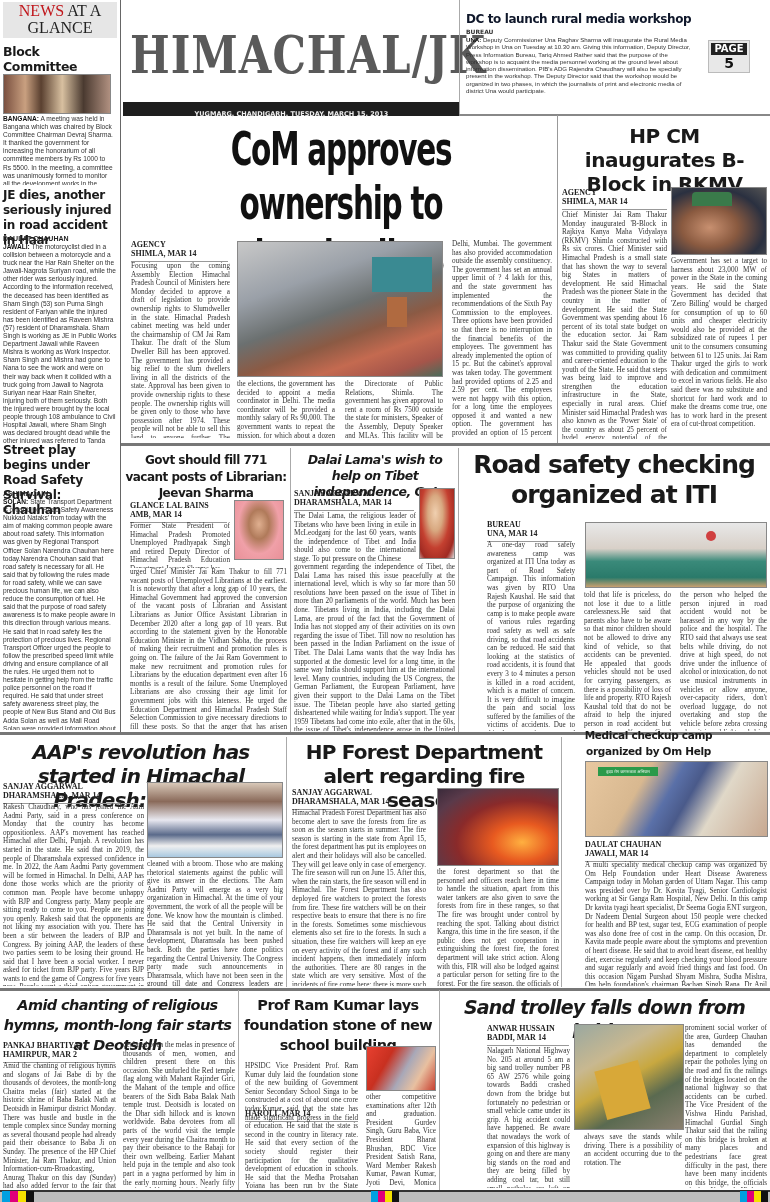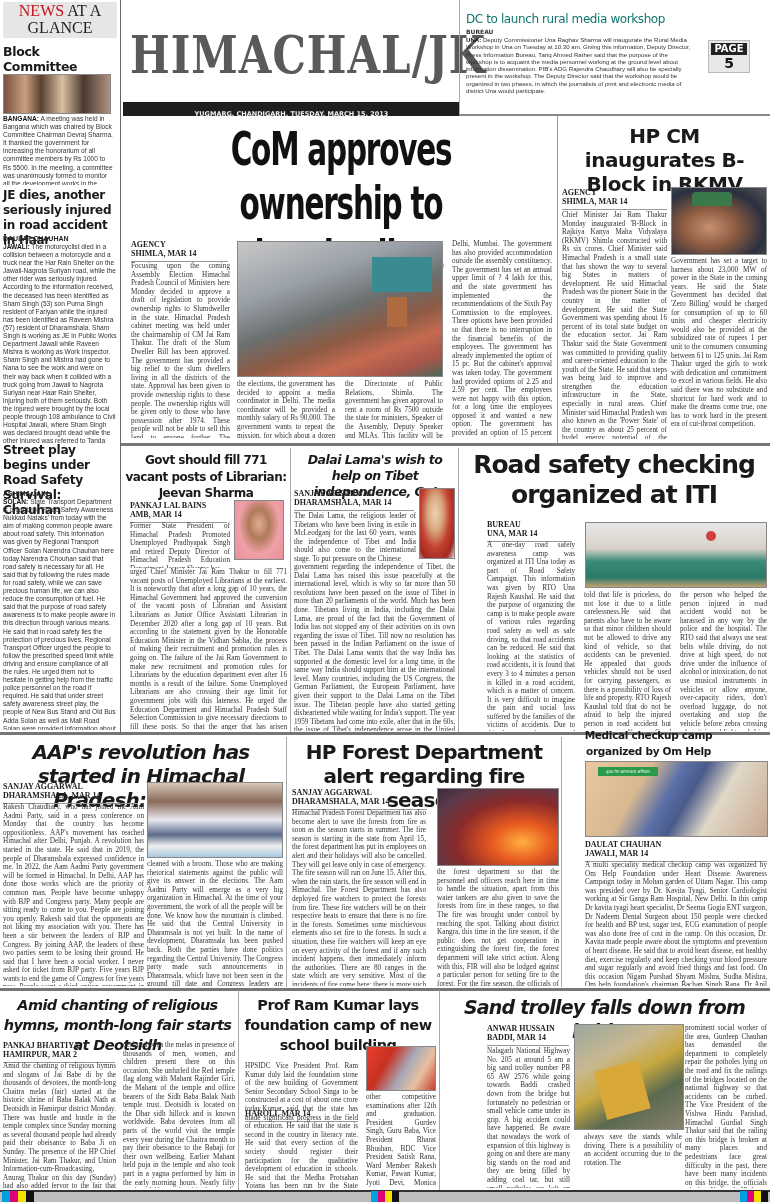--- a/index.html
+++ b/index.html
@@ -49,21 +49,21 @@
 </div>
 
 <div class="vrule" style="left:120px;top:0;height:732px"></div>
 
 <div class="abs" style="left:130px;top:22px;width:325px;text-align:center;font-family:'DejaVu Serif',serif;font-weight:bold;font-size:42px;line-height:54px;color:#5a5a5a;letter-spacing:1px;transform:scaleY(1.25);transform-origin:top">HIMACHAL/JK</div>
 <div class="abs" style="left:123px;top:102px;width:337px;height:14px;background:#1e1e1e;text-align:center">
   <span style="font-family:'DejaVu Sans',sans-serif;font-weight:bold;font-size:6.5px;line-height:14px;color:#eee">YUGMARG, CHANDIGARH, TUESDAY, MARCH 15, 2013</span>
 </div>
 <div class="vrule" style="left:459px;top:0;height:115px;background:#aaa"></div>
 
-<div class="abs" style="left:466px;top:12px;width:250px;font-family:'DejaVu Sans',sans-serif;font-weight:normal;font-size:12px;color:#0f766e;letter-spacing:-0.4px">DC to  launch rural media workshop</div>
+<div class="abs" style="left:466px;top:12px;width:250px;font-family:'DejaVu Sans',sans-serif;font-weight:bold;font-size:12px;color:#0f172a;letter-spacing:-0.4px">DC to  launch rural media workshop</div>
 <div class="abs dv" style="left:466px;top:28px;font-size:6px;font-weight:bold;color:#333">BUREAU</div>
 <div class="abs body sans" style="left:466px;top:36px;width:225px;height:62px;font-size:6.1px;line-height:7.3px">
   <span class="place">UNA:</span>
   <span>Deputy Commissioner Una Raghav Sharma will inaugurate the Rural Media Workshop in Una on Tuesday at 10.30 am. Giving this information, Deputy Director, Press Information Bureau, Tariq Ahmed Rather said that the purpose of the workshop is to acquaint the media personnel working at the ground level about information dissemination. PIB's ADG Rajendra Chaudhary will also be specially present in the workshop. The Deputy Director said that the workshop would be organized in two phases, in which the journalists of print and electronic media of district Una would participate.</span>
 </div>
 <div class="abs" style="left:708px;top:40px;width:42px;height:33px;background:#e8e8e8;border:1px solid #bbb;text-align:center">
   <div style="margin:2px auto 0;width:36px;background:#222;color:#fff;font-family:'DejaVu Sans',sans-serif;font-weight:bold;font-size:10px;line-height:12px">PAGE</div>
   <div style="font-family:'DejaVu Sans',sans-serif;font-weight:bold;font-size:14px;line-height:16px;color:#111">5</div>
 </div>
 <div class="abs" style="left:459px;top:114px;width:311px;height:2px;background:#888"></div>
@@ -93,21 +93,21 @@
 <div class="abs body" style="left:562px;top:211px;width:105px;height:228px">Chief Minister Jai Ram Thakur Monday inaugurated 'B-Block in Rajkiya Kanya Maha Vidyalaya (RKMV) Shimla constructed with Rs six crores. Chief Minister said Himachal Pradesh is a small state that has shown the way to several big States in matters of development. He said Himachal Pradesh was the pioneer State in the country in the matter of development. He said the State Government was spending about 16 percent of its total state budget on the education sector. Jai Ram Thakur said the State Government was committed to providing quality and career-oriented education to the youth of the State. He said that steps was being laid to improve and strengthen the education infrastructure in the State, especially in rural areas. Chief Minister said Himachal Pradesh was also known as the 'Power State' of the country as about 25 percent of hydel energy potential of the country was available in the State. He said the State</div>
 <div class="abs photo" style="left:671px;top:187px;width:96px;height:68px;background:radial-gradient(ellipse at 40% 60%,#c89070 0%,#8a5a40 35%,#2a3040 70%,#555 100%)">
   <div style="position:absolute;left:20px;top:4px;width:40px;height:14px;background:#3a7a4a;border-radius:4px 4px 0 0"></div>
 </div>
 <div class="abs body" style="left:671px;top:257px;width:96px;height:182px">Government has set a target to harness about 23,000 MW of power in the State in the coming years. He said the State Government has decided that 'Zero Billing' would be charged for consumption of up to 60 units and cheaper electricity would also be provided at the subsidized rate of rupees 1 per unit to the consumers consuming between 61 to 125 units. Jai Ram Thakur urged the girls to work with dedication and commitment to excel in various fields. He also said there was no substitute and shortcut for hard work and to make the dreams come true, one has to work hard in the present era of cut-throat competition.</div>
 
 <div class="hrule" style="left:121px;top:443px;width:649px"></div>
 
 <div class="abs hl" style="left:124px;top:452px;width:164px;font-size:12px;line-height:16.5px">Govt should fill 771 vacant posts of Librarian: Jeevan Sharma</div>
 <div class="abs byline" style="left:130px;top:501px;width:97px">
-  <span>PANKAJ LAL BAINS</span>
+  <span>GLANCE LAL BAINS</span>
   <span>AMB, MAR 14</span>
 </div>
 <div class="abs photo" style="left:234px;top:500px;width:50px;height:60px;background:radial-gradient(ellipse at 50% 40%,#e0b090 0%,#b07a5a 30%,#f0a0a8 60%,#e89098 100%)"></div>
 <div class="abs body" style="left:130px;top:522px;width:100px;height:46px">Former State President of Himachal Pradesh Promoted Unemployed Pradhyapak Singh and retired Deputy Director of Himachal Pradesh Education Department Jeevan Sharma has</div>
 <div class="abs body" style="left:130px;top:568px;width:157px;height:162px">urged Chief Minister Jai Ram Thakur to fill 771 vacant posts of Unemployed Librarians at the earliest. It is noteworthy that after a long gap of 10 years, the Himachal Government had approved the conversion of the vacant posts of Librarian and Assistant Librarians as Junior Office Assistant Librarian in December 2020 after a long gap of 10 years. But according to the statement given by the Honorable Education Minister in the Vidhan Sabha, the process of making their recruitment and promotion rules is going on. The failure of the Jai Ram Government to make new recruitment and promotion rules for Librarians by the education department even after 16 months is a result of the failure. Some Unemployed Librarians are also crossing their age limit for government jobs with this lateness. He urged the Education Department and Himachal Pradesh Staff Selection Commission to give necessary directions to fill these posts. So that the anger that has arisen among the Unemployed Librarian can be quelled.</div>
 
 <div class="vrule" style="left:290px;top:448px;height:284px;background:#aaa"></div>
 
 <div class="abs hl" style="left:292px;top:452px;width:166px;font-size:12.5px;line-height:16px;font-style:italic;font-weight:bold">Dalai Lama's wish to help on Tibet independence, GoI</div>
 <div class="abs byline" style="left:294px;top:489px;width:120px">
@@ -173,21 +173,21 @@
 <div class="abs hl" style="left:0;top:995px;width:235px;font-size:14.5px;line-height:20px;font-style:italic;letter-spacing:-0.6px">Amid chanting of religious hymns, month-long fair starts at Deotsidh</div>
 <div class="abs byline" style="left:3px;top:1041px;width:112px">
   <span>PANKAJ BHARTIYA</span>
   <span>HAMIRPUR, MAR 2</span>
 </div>
 <div class="abs body" style="left:3px;top:1062px;width:113px;height:126px">Amid the chanting of religious hymns and slogans of Jai Babe di by the thousands of devotees, the month-long Chaitra melas (fair) started at the historic shrine of Baba Balak Nath at Deotsidh in Hamirpur district Monday. There was hustle and bustle in the temple complex since Sunday morning as several thousand people had already paid their obeisance to Baba Ji on Sunday. The presence of the HP Chief Minister, Jai Ram Thakur, and Union Information-cum-Broadcasting, Anurag Thakur on this day (Sunday) had also added fervor to the fair that will last month officially and three months un-officially. Deputy Commissioner, Ms. Debasweta Banik</div>
 <div class="abs body" style="left:123px;top:1041px;width:112px;height:147px">declared open the melas in presence of thousands of men, women, and children present there on this occasion. She unfurled the Red temple flag along with Mahant Rajinder Giri, the Mahant of the temple and office bearers of the Sidh Baba Balak Nath temple trust. Deotsidh is located on the Dhar sidh hillock and is known worldwide. Baba devotees from all parts of the world visit the temple every year during the Chaitra month to pay their obeisance to the Babaji for their own wellbeing. Earlier Mahant held puja in the temple and also took part in a yagna performed by him in the early morning hours. Nearly fifty to sixty lakh people visit the temple every year to have a glimpse of the cave of Baba Ji and to pay their obeisance to the Baba Balak Nath.</div>
 
 <div class="vrule" style="left:238px;top:990px;height:200px;background:#aaa"></div>
 
-<div class="abs hl" style="left:240px;top:995px;width:196px;font-size:14.5px;line-height:20px;letter-spacing:-0.5px">Prof Ram Kumar lays foundation camp of new school building</div>
+<div class="abs hl" style="left:240px;top:995px;width:196px;font-size:14.5px;line-height:20px;letter-spacing:-0.5px">Prof Ram Kumar lays foundation stone of new school building</div>
 <div class="abs byline" style="left:245px;top:1109px;width:113px">
   <span>HAROLI, MAR 14</span>
 </div>
 <div class="abs body" style="left:245px;top:1062px;width:113px;height:126px">HPSIDC Vice President Prof. Ram Kumar duly laid the foundation stone of the new building of Government Senior Secondary School Singa to be constructed at a cost of about one crore today.Kumar said that the state has made significant progress in the field of education. He said that the state is second in the country in literacy rate. He said that every section of the society should register their participation for the qualitative development of education in schools. He said that the Medha Protsahan Yojana has been run by the State Government. Under this scheme, financial assistance is being provided to economically weak meritorious students for the training of medical, engineering and</div>
 <div class="abs photo" style="left:366px;top:1046px;width:70px;height:45px;background:linear-gradient(120deg,#e84030 0%,#c83020 30%,#a8a8b8 55%,#e8c0a0 75%,#c84030 100%)"></div>
 <div class="abs body" style="left:366px;top:1093px;width:70px;height:95px">other competitive examinations after 12th and graduation. President Gurdev Singh, Guru Baba, Vice President Bharat Bhushan, BDC Vice President Satish Rana, Ward Member Rakesh Kumar, Pawan Kumar, Jyoti Devi, Monica Rani, Mamta Devi, Vini Rani, Yashpal Singh, Tilak Raj Kataria, Master Ranveer, East Pradhan Jaswinder Singh, former BDC member Kulbir Singh, Subedar Jarnail Singh, Balveer Singh, Dharmendra Rana and others were present.</div>
 
 <div class="vrule" style="left:439px;top:990px;height:200px;background:#aaa"></div>
 
 <div class="abs hl" style="left:441px;top:995px;width:327px;font-size:19px;line-height:24px;font-style:italic;letter-spacing:-0.8px">Sand trolley falls down from bridge</div>

